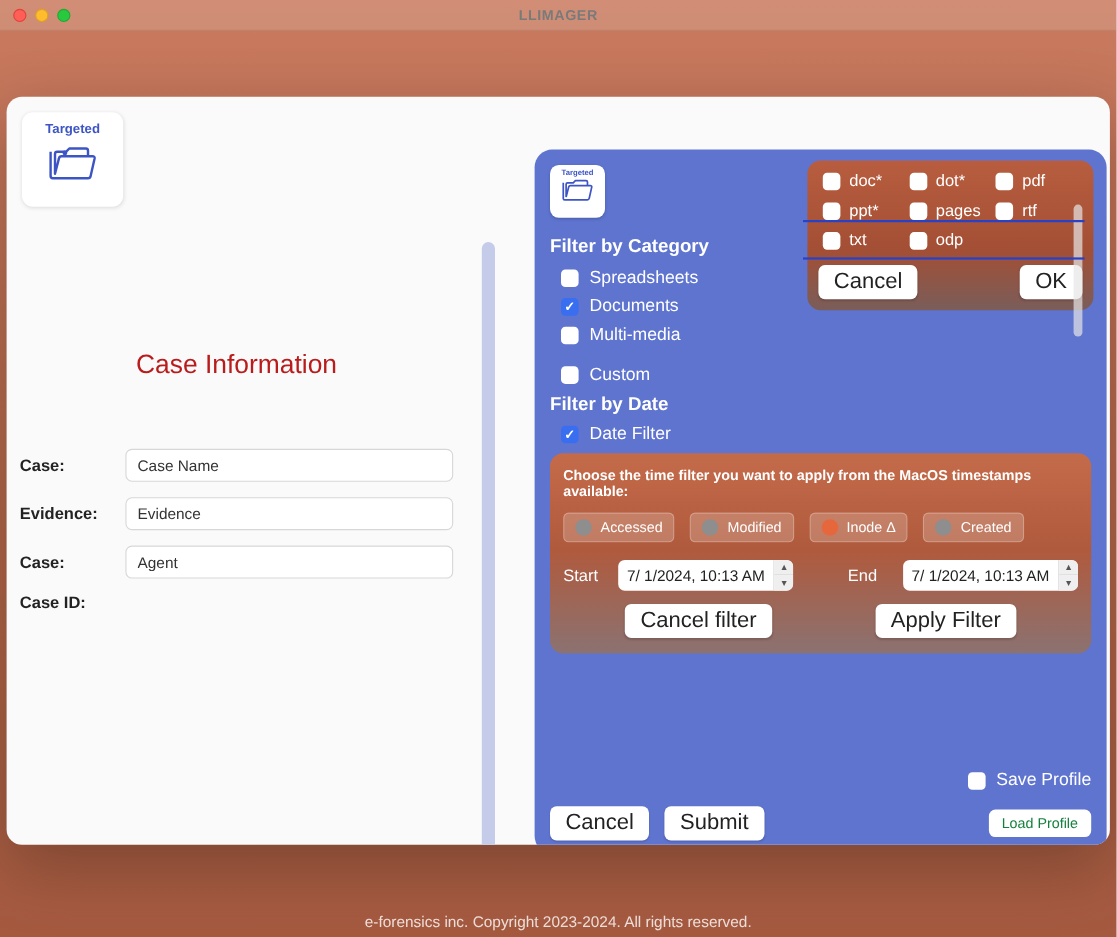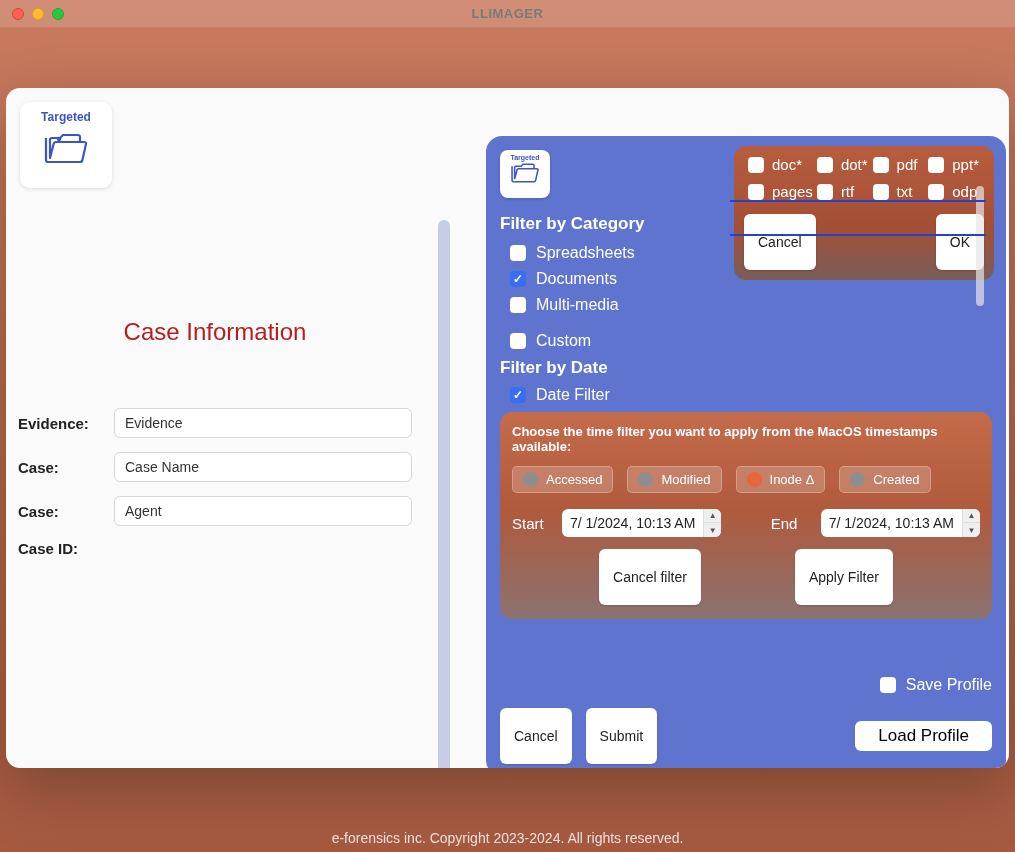--- a/index.html
+++ b/index.html
@@ -32,48 +32,48 @@
 .mini-tile .mini-lbl{font-size:7px;font-weight:700;color:#3d55c4}
 .filter-cat-title{font-size:17px;font-weight:700;margin-top:16px;margin-bottom:10px}
 .chk-row{display:flex;align-items:center;gap:10px;margin-bottom:8px;margin-left:10px}
 .chk{width:16px;height:16px;border-radius:4px;background:#fff;flex-shrink:0;display:flex;align-items:center;justify-content:center}
 .chk.checked{background:#3a6ef0}
 .chk.checked:after{content:"✓";color:#fff;font-size:12px;line-height:1;font-weight:700}
 .chk-label{font-size:16px;color:#fff}
 .filter-date-title{font-size:17px;font-weight:700;margin-top:4px;margin-bottom:8px}
 .popup{position:absolute;top:10px;right:12px;width:260px;background:linear-gradient(180deg,#b85d3f 0%,#a34f35 60%,#7a5d5a 100%);border-radius:12px;padding:10px 10px 10px 10px}
 .popup-title{font-size:15px;font-weight:600;color:#fff;text-align:right;margin-bottom:10px;padding-right:2px;white-space:nowrap}
-.ext-grid{display:grid;grid-template-columns:1fr 1fr 1fr 1fr;gap:10px 4px;padding:0 4px;position:relative}
+.ext-grid{display:grid;grid-template-columns:1fr 1fr 1fr;gap:10px 4px;padding:0 4px;position:relative}
 .ext-row{display:flex;align-items:center;gap:8px}
 .ext-chk{width:16px;height:16px;border-radius:4px;background:#fff;flex-shrink:0}
 .ext-label{font-size:15px;color:#fff}
 .popup-scroll{position:absolute;right:10px;top:40px;width:8px;height:120px;background:rgba(230,230,230,0.7);border-radius:4px}
 .popup-sel-lines{position:absolute;left:-4px;right:8px;top:54px;height:36px;border-top:2px solid #2742c9;border-bottom:2px solid #2742c9;pointer-events:none}
 .popup-btns{display:flex;justify-content:space-between;margin-top:14px}
-.mac-btn{background:#fff;border:none;border-radius:6px;padding:20px 14px;font-size:14px;color:#222;cursor:pointer;box-shadow:0 1px 2px rgba(0,0,0,0.15)}
+.mac-btn{background:#fff;border:none;border-radius:6px;padding:4px 14px;font-size:20px;color:#222;cursor:pointer;box-shadow:0 1px 2px rgba(0,0,0,0.15)}
 .date-panel{background:linear-gradient(180deg,#c46b4a 0%,#b05a3d 48%,#8b7271 100%);border-radius:12px;padding:12px 12px 14px 12px;margin-top:6px}
 .date-hint{font-size:13px;font-weight:600;color:#fff;margin-bottom:12px}
 .radio-row{display:flex;gap:14px;margin-bottom:16px;flex-wrap:nowrap}
 .pill{display:flex;align-items:center;gap:8px;background:rgba(255,255,255,0.2);border-radius:5px;padding:5px 10px;border:1px solid rgba(255,255,255,0.25)}
 .radio-dot{width:15px;height:15px;border-radius:50%;background:#8e8e8e}
 .radio-dot.sel{background:#e6673b}
 .pill-label{font-size:13px;color:#fff;white-space:nowrap}
 .daterow{display:flex;align-items:center;gap:10px;margin-bottom:12px}
 .date-label{font-size:15px;color:#fff;min-width:40px}
 .date-input{display:flex;align-items:center;background:#fff;border-radius:6px;height:28px;overflow:hidden}
 .date-text{font-size:14px;color:#222;padding:0 8px;white-space:nowrap}
 .stepper{width:18px;display:flex;flex-direction:column;border-left:1px solid #ddd}
 .step-btn{height:14px;background:#efefef;display:flex;align-items:center;justify-content:center;font-size:8px;color:#555;cursor:pointer}
 .step-btn:first-child{border-bottom:1px solid #ddd}
 .filter-btns{display:flex;justify-content:center;gap:94px}
 .right-bottom{position:absolute;bottom:12px;left:14px;right:14px}
 .save-profile{display:flex;align-items:center;gap:10px;justify-content:flex-end;margin-bottom:14px}
 .sp-chk{width:16px;height:16px;border-radius:4px;background:#fff}
 .bottom-btns{display:flex;align-items:center;gap:14px}
-.load-profile-btn{background:#fff;border:none;border-radius:6px;padding:5px 23px;font-size:17px;color:#000000;cursor:pointer;margin-left:auto}
+.load-profile-btn{background:#fff;border:none;border-radius:6px;padding:5px 12px;font-size:13px;color:#15803d;cursor:pointer;margin-left:auto}
 .footer{position:absolute;bottom:6px;left:0;right:0;text-align:center;font-size:14px;color:rgba(255,255,255,0.8)}
 </style>
 </head>
 <body>
 
 <div class="titlebar">
   <div class="traffic">
     <div class="dot red"></div>
     <div class="dot yellow"></div>
     <div class="dot green"></div>
@@ -89,26 +89,26 @@
       <svg class="folder-svg" width="44" height="34" viewBox="0 0 44 34">
         <path d="M2 8 L2 30 Q2 32 4 32 L36 32 Q38 32 38.4 30 L42 14 Q42.4 12 40 12 L12 12 Q10 12 9.6 14 L6 28 L6 10 Q6 8 8 8 L16 8 L19 5 L34 5 Q36 5 36 7 L36 12" fill="none" stroke="#3d55c4" stroke-width="2.2" stroke-linejoin="round"></path>
         <circle cx="15" cy="9" r="2.2" fill="#3d55c4"></circle>
       </svg>
     </div>
 
     <div class="case-info">
       <div class="case-title">Case Information</div>
 
       <div class="form-row">
+        <div class="form-label">Case:</div>
+        <input class="text-input" value="Case Name" style="">
+      </div>
+      <div class="form-row">
         <div class="form-label">Evidence:</div>
         <input class="text-input" value="Evidence" style="">
-      </div>
-      <div class="form-row">
-        <div class="form-label">Case:</div>
-        <input class="text-input" value="Case Name" style="">
       </div>
       <div class="form-row">
         <div class="form-label">Case:</div>
         <input class="text-input" value="Agent" style="">
       </div>
       <div class="form-row">
         <div class="form-label">Case ID:</div>
       </div>
 
     </div>

